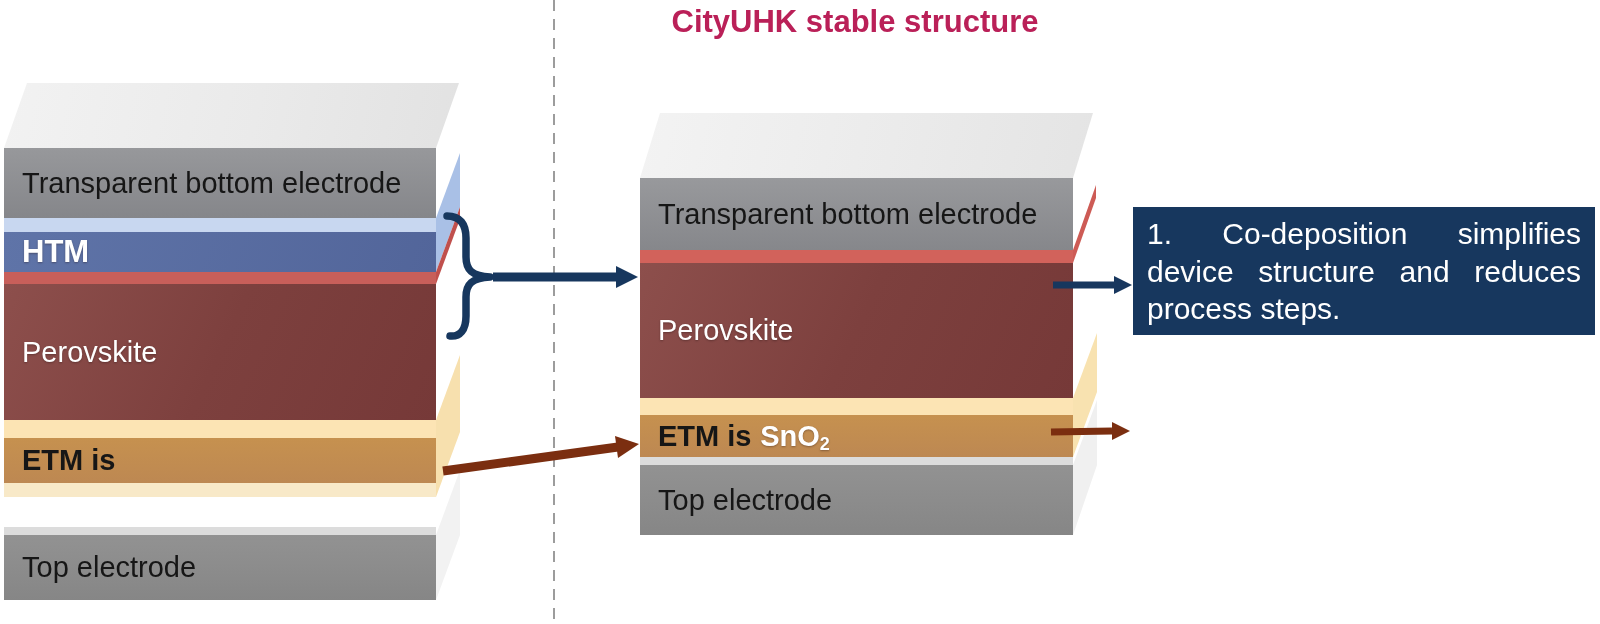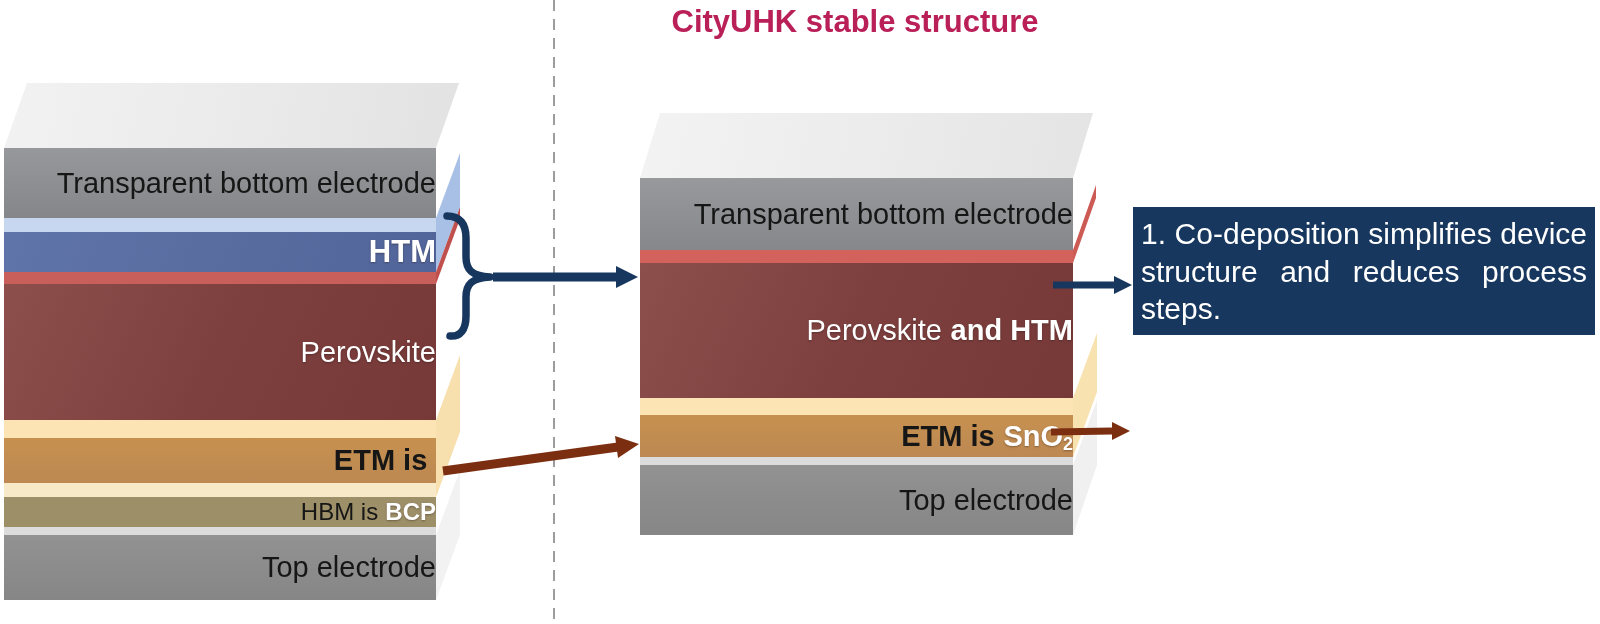--- a/index.html
+++ b/index.html
@@ -13,21 +13,21 @@
 
   
   .divider { position:absolute; left:553px; top:0; width:2px; height:624px;
     background:repeating-linear-gradient(to bottom,#9c9c9c 0 11px,transparent 11px 19px); }
 
   
   .device { position:absolute; }
   .dev-l { left:4px;   top:83px;  width:462px; height:520px; }
   .dev-r { left:640px; top:113px; width:462px; height:425px; }
   .face, .layer, .side { position:absolute; left:0; }
-  .layer { width:432px; display:flex; align-items:center; justify-content:flex-end; white-space:nowrap; }
+  .layer { width:432px; display:flex; align-items:center; justify-content:flex-start; white-space:nowrap;padding-left:18px; }
   .dev-r .layer { width:433px; }
 
   
   .tl-top { top:0; width:456px; height:65px;
     background:linear-gradient(103deg,#f2f2f2 0%,#eaeaea 55%,#e2e2e2 100%);
     clip-path:polygon(0 65px,23px 0,455px 0,432px 65px); }
   .tr-top { top:0; width:456px; height:65px;
     background:linear-gradient(103deg,#f3f3f3 0%,#ebebeb 55%,#e4e4e4 100%);
     clip-path:polygon(0 65px,20px 0,453px 0,433px 65px); }
 
@@ -76,21 +76,21 @@
   .lbl-wt  { color:#ffffff; font-size:29px; text-shadow:0 1px 2px rgba(40,20,20,.38); }
   .b       { font-weight:bold; }
   .htm-lbl { font-size:31px; }
   .hbm-lbl { font-size:24px; }
   .g       { margin-right:.30em; }
   sub { font-size:.62em; vertical-align:-.25em; line-height:0; }
 
   
   .note { position:absolute; color:#fff; text-align:justify; }
   .note1 { left:1133px; top:207px; width:462px; height:128px; background:#17375e;
-           font-size:30px; line-height:1.25; padding:8px 8px; }
+           font-size:30px; line-height:1.25; padding:8px 14px; }
   .note2 { left:1132px; top:385px; width:463px; height:162px; background:#7b2e10;
            font-size:30px; line-height:1.22; padding:8px 34px 8px 14px; }
 
   .overlay { position:absolute; left:0; top:0; width:1600px; height:624px; pointer-events:none; }
 </style>
 </head>
 <body>
 
 <div class="canvas">
 
@@ -113,43 +113,38 @@
     </div>
     <div class="layer tl-red"></div>
     <div class="layer tl-pvk">
       <span class="lbl-wt">Perovskite</span>
     </div>
     <div class="layer tl-c1"></div>
     <div class="layer tl-etm">
       <span class="lbl-dk b g">ETM is</span>
     </div>
     <div class="layer tl-c2"></div>
-    <div class="layer tl-hbm">
-      <span class="lbl-dk hbm-lbl g">HBM is</span>
-      <span class="lbl-wt b hbm-lbl">BCP</span>
-    </div>
     <div class="layer tl-gs"></div>
     <div class="layer tl-e2">
       <span class="lbl-dk">Top electrode</span>
     </div>
   </div>
 
   <div class="device dev-r">
     <div class="face tr-top"></div>
     <div class="side tr-side-red"></div>
     <div class="side tr-side-cream"></div>
     <div class="side tr-side-gray"></div>
 
     <div class="layer tr-e1">
       <span class="lbl-dk">Transparent bottom electrode</span>
     </div>
     <div class="layer tr-red"></div>
     <div class="layer tr-pvk">
       <span class="lbl-wt g">Perovskite</span>
-      <span class="lbl-wt b">and HTM</span>
     </div>
     <div class="layer tr-c1"></div>
     <div class="layer tr-etm">
       <span class="lbl-dk b g">ETM is</span>
       <span class="lbl-wt b"><span>SnO</span><sub>2</sub></span>
     </div>
     <div class="layer tr-gs"></div>
     <div class="layer tr-e2">
       <span class="lbl-dk">Top electrode</span>
     </div>

